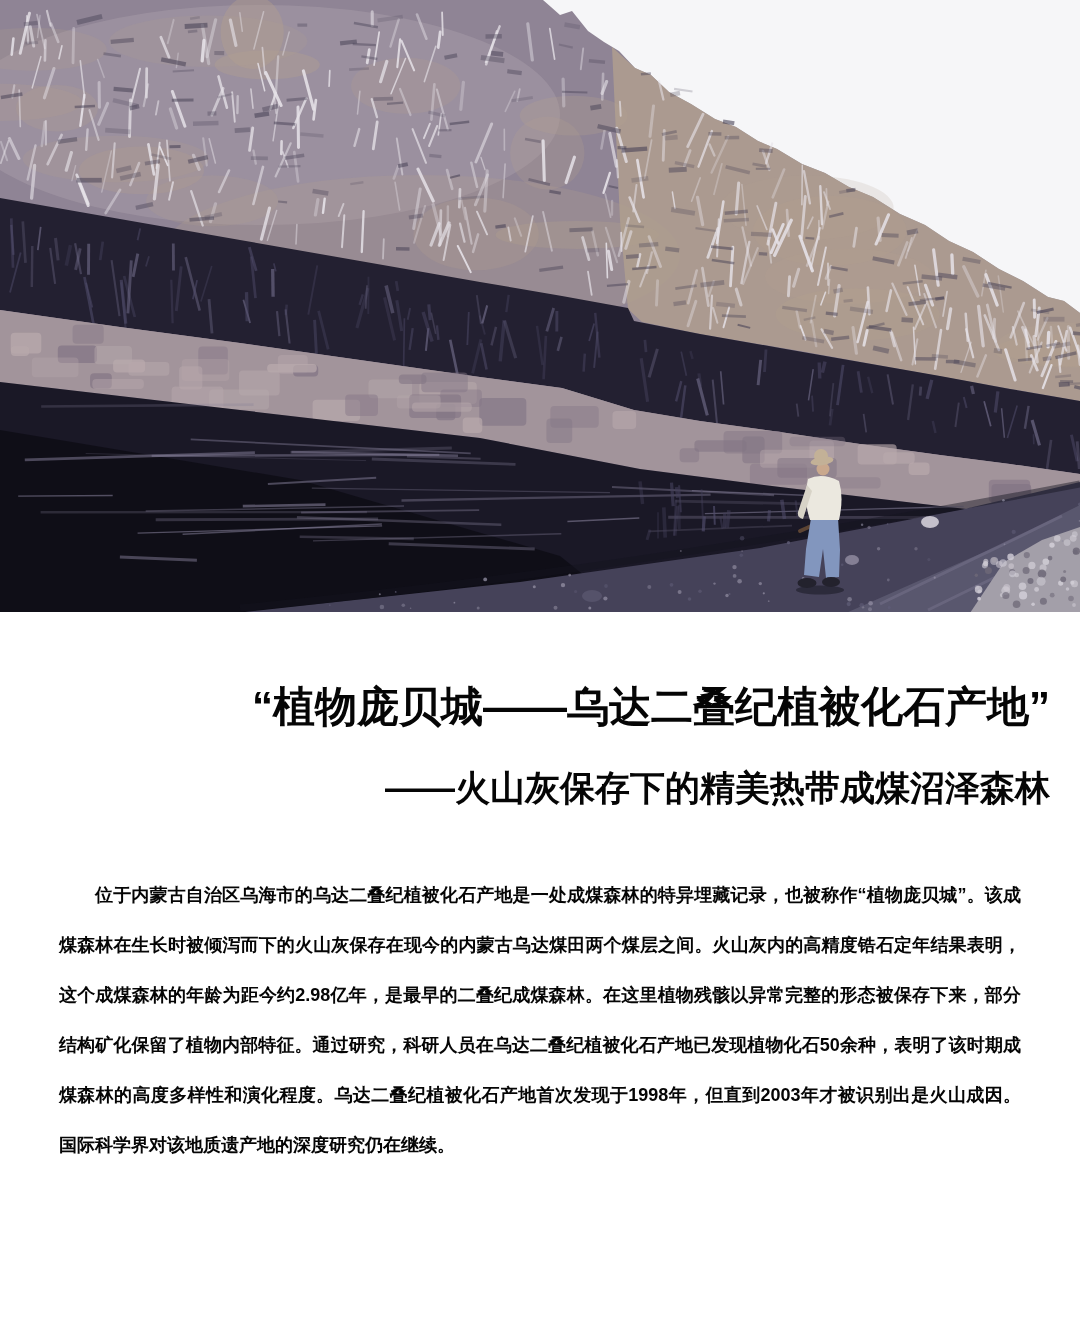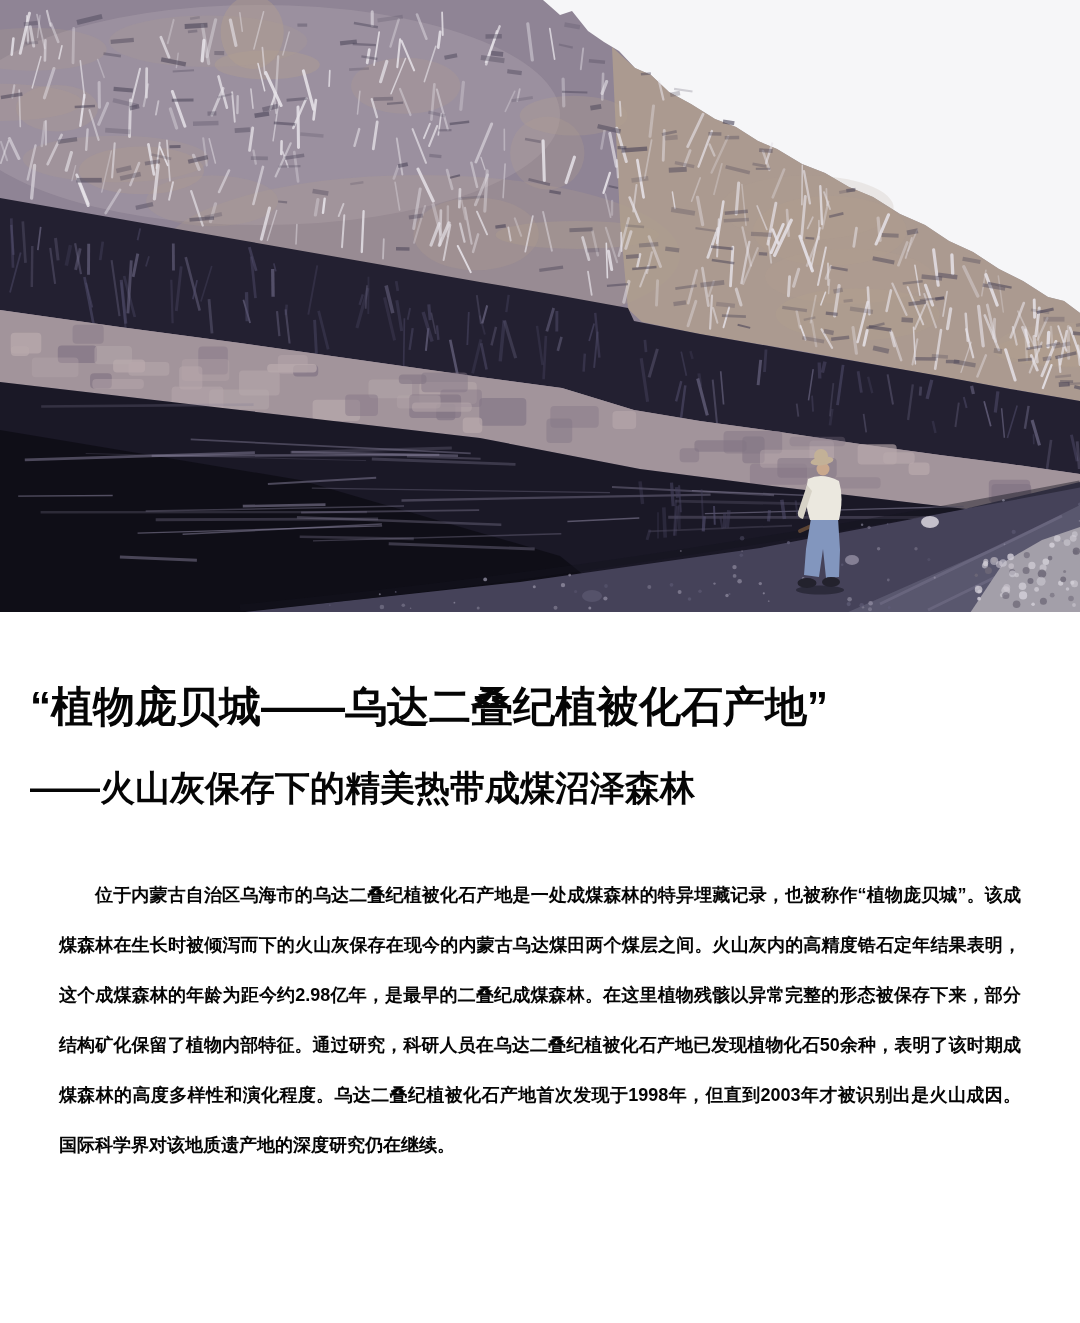--- a/index.html
+++ b/index.html
@@ -5,25 +5,25 @@
   html,body{margin:0;padding:0;}
   body{
     width:1080px;height:1323px;background:#ffffff;
     font-family:"Liberation Sans","DejaVu Sans",sans-serif;
     color:#050505;overflow:hidden;
   }
   figure.photo{margin:0;width:1080px;height:612px;line-height:0;}
   figure.photo svg{display:block;}
   h1.title{
     margin:72px 30px 0;font-size:42px;line-height:46px;
-    text-align:left;font-weight:bold;letter-spacing:0;
+    text-align:right;font-weight:bold;letter-spacing:0;
   }
   h2.subtitle{
     margin:38px 30px 0;font-size:35px;line-height:40px;
-    text-align:left;font-weight:bold;
+    text-align:right;font-weight:bold;
   }
   p.body-text{
     width:962px;margin:62px auto 0;
     font-size:18px;line-height:50px;font-weight:bold;
     text-align:justify;text-indent:2em;
   }
 </style>
 </head>
 <body>
 

